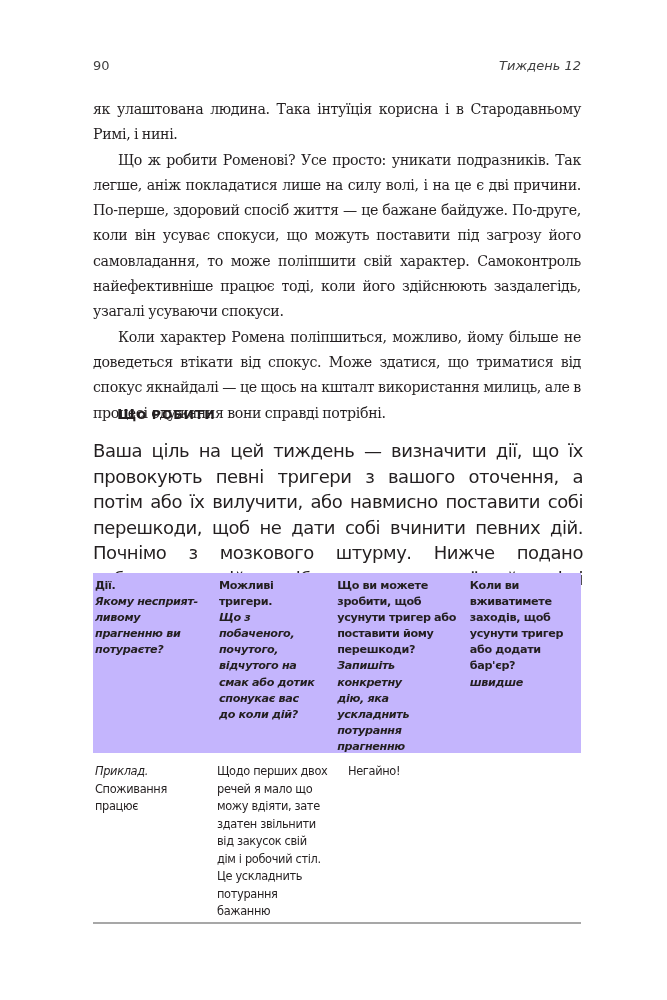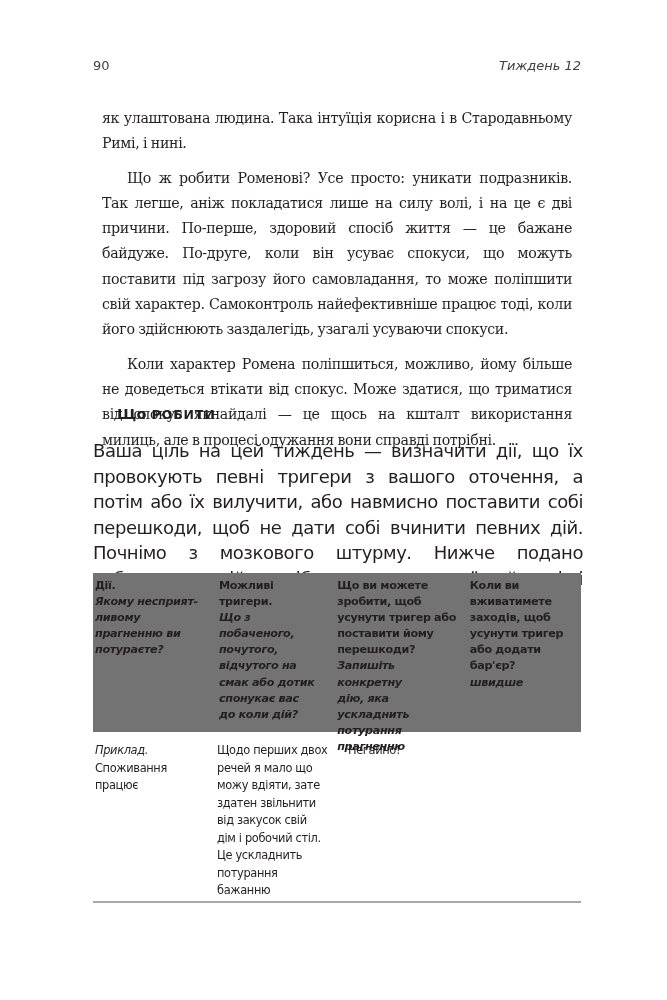--- a/index.html
+++ b/index.html
@@ -7,36 +7,36 @@
   .page { position: absolute; left: 0; top: 0; width: 667px; height: 1000px; }
 
   .running-head { position: absolute; top: 58px; left: 93px; right: 86px; height: 20px;
     font-family: "DejaVu Sans", sans-serif; font-size: 13px; color: #404040; }
   .page-number { position: absolute; left: 0; top: 0; }
   .chapter-title { position: absolute; right: 0; top: 0; font-style: italic; }
 
   .body-text { position: absolute; left: 93px; width: 488px;
     font-family: "DejaVu Serif", serif; font-size: 14.2px; line-height: 25.3px;
     text-align: justify; letter-spacing: -0.35px; word-spacing: -0.5px; }
-  .body-text p { margin: 9px; }
+  .body-text p { margin: 0; }
   .body-text p.indent { text-indent: 25px; }
   #serif-block { top: 97px; }
 
   .section-heading { position: absolute; left: 117px; top: 406px;
     font-family: "DejaVu Sans", sans-serif; font-size: 14.5px; font-weight: bold;
     letter-spacing: 0.2px; color: #231f20; }
   .section-heading .sc { font-size: 12.5px; letter-spacing: 0.8px; }
 
   .intro-text { position: absolute; left: 93px; top: 438px; width: 490px;
     font-family: "DejaVu Sans", sans-serif; font-size: 18px; line-height: 25.5px;
     text-align: justify; letter-spacing: -0.45px; word-spacing: -0.6px; }
   .intro-text p { margin: 0; }
 
   .table-wrap { position: absolute; left: 93px; top: 573px; width: 488px; }
-  .tbl-header { display: flex; background: #737373; height: 159px; gap: 8px; }
+  .tbl-header { display: flex; background: #c4b5fd; height: 180px; gap: 8px; }
   .tbl-row { display: flex; padding-top: 10px; height: 159px; border-bottom: 2px solid #a7a7a7; }
   .cell { box-sizing: border-box; padding-top: 5px;
     font-family: "DejaVu Sans", sans-serif; font-size: 11.2px; line-height: 16.1px;
     letter-spacing: -0.35px; color: #231f20; }
   .tbl-row .cell { padding-top: 0; font-size: 11.4px; line-height: 17.5px; }
   .c1 { width: 124px; padding-left: 2px; }
   .c2 { width: 116px; }
   .c3 { width: 131px; }
   .c4 { width: 117px; }
   .cell .h-bold { font-weight: bold; display: block; }

